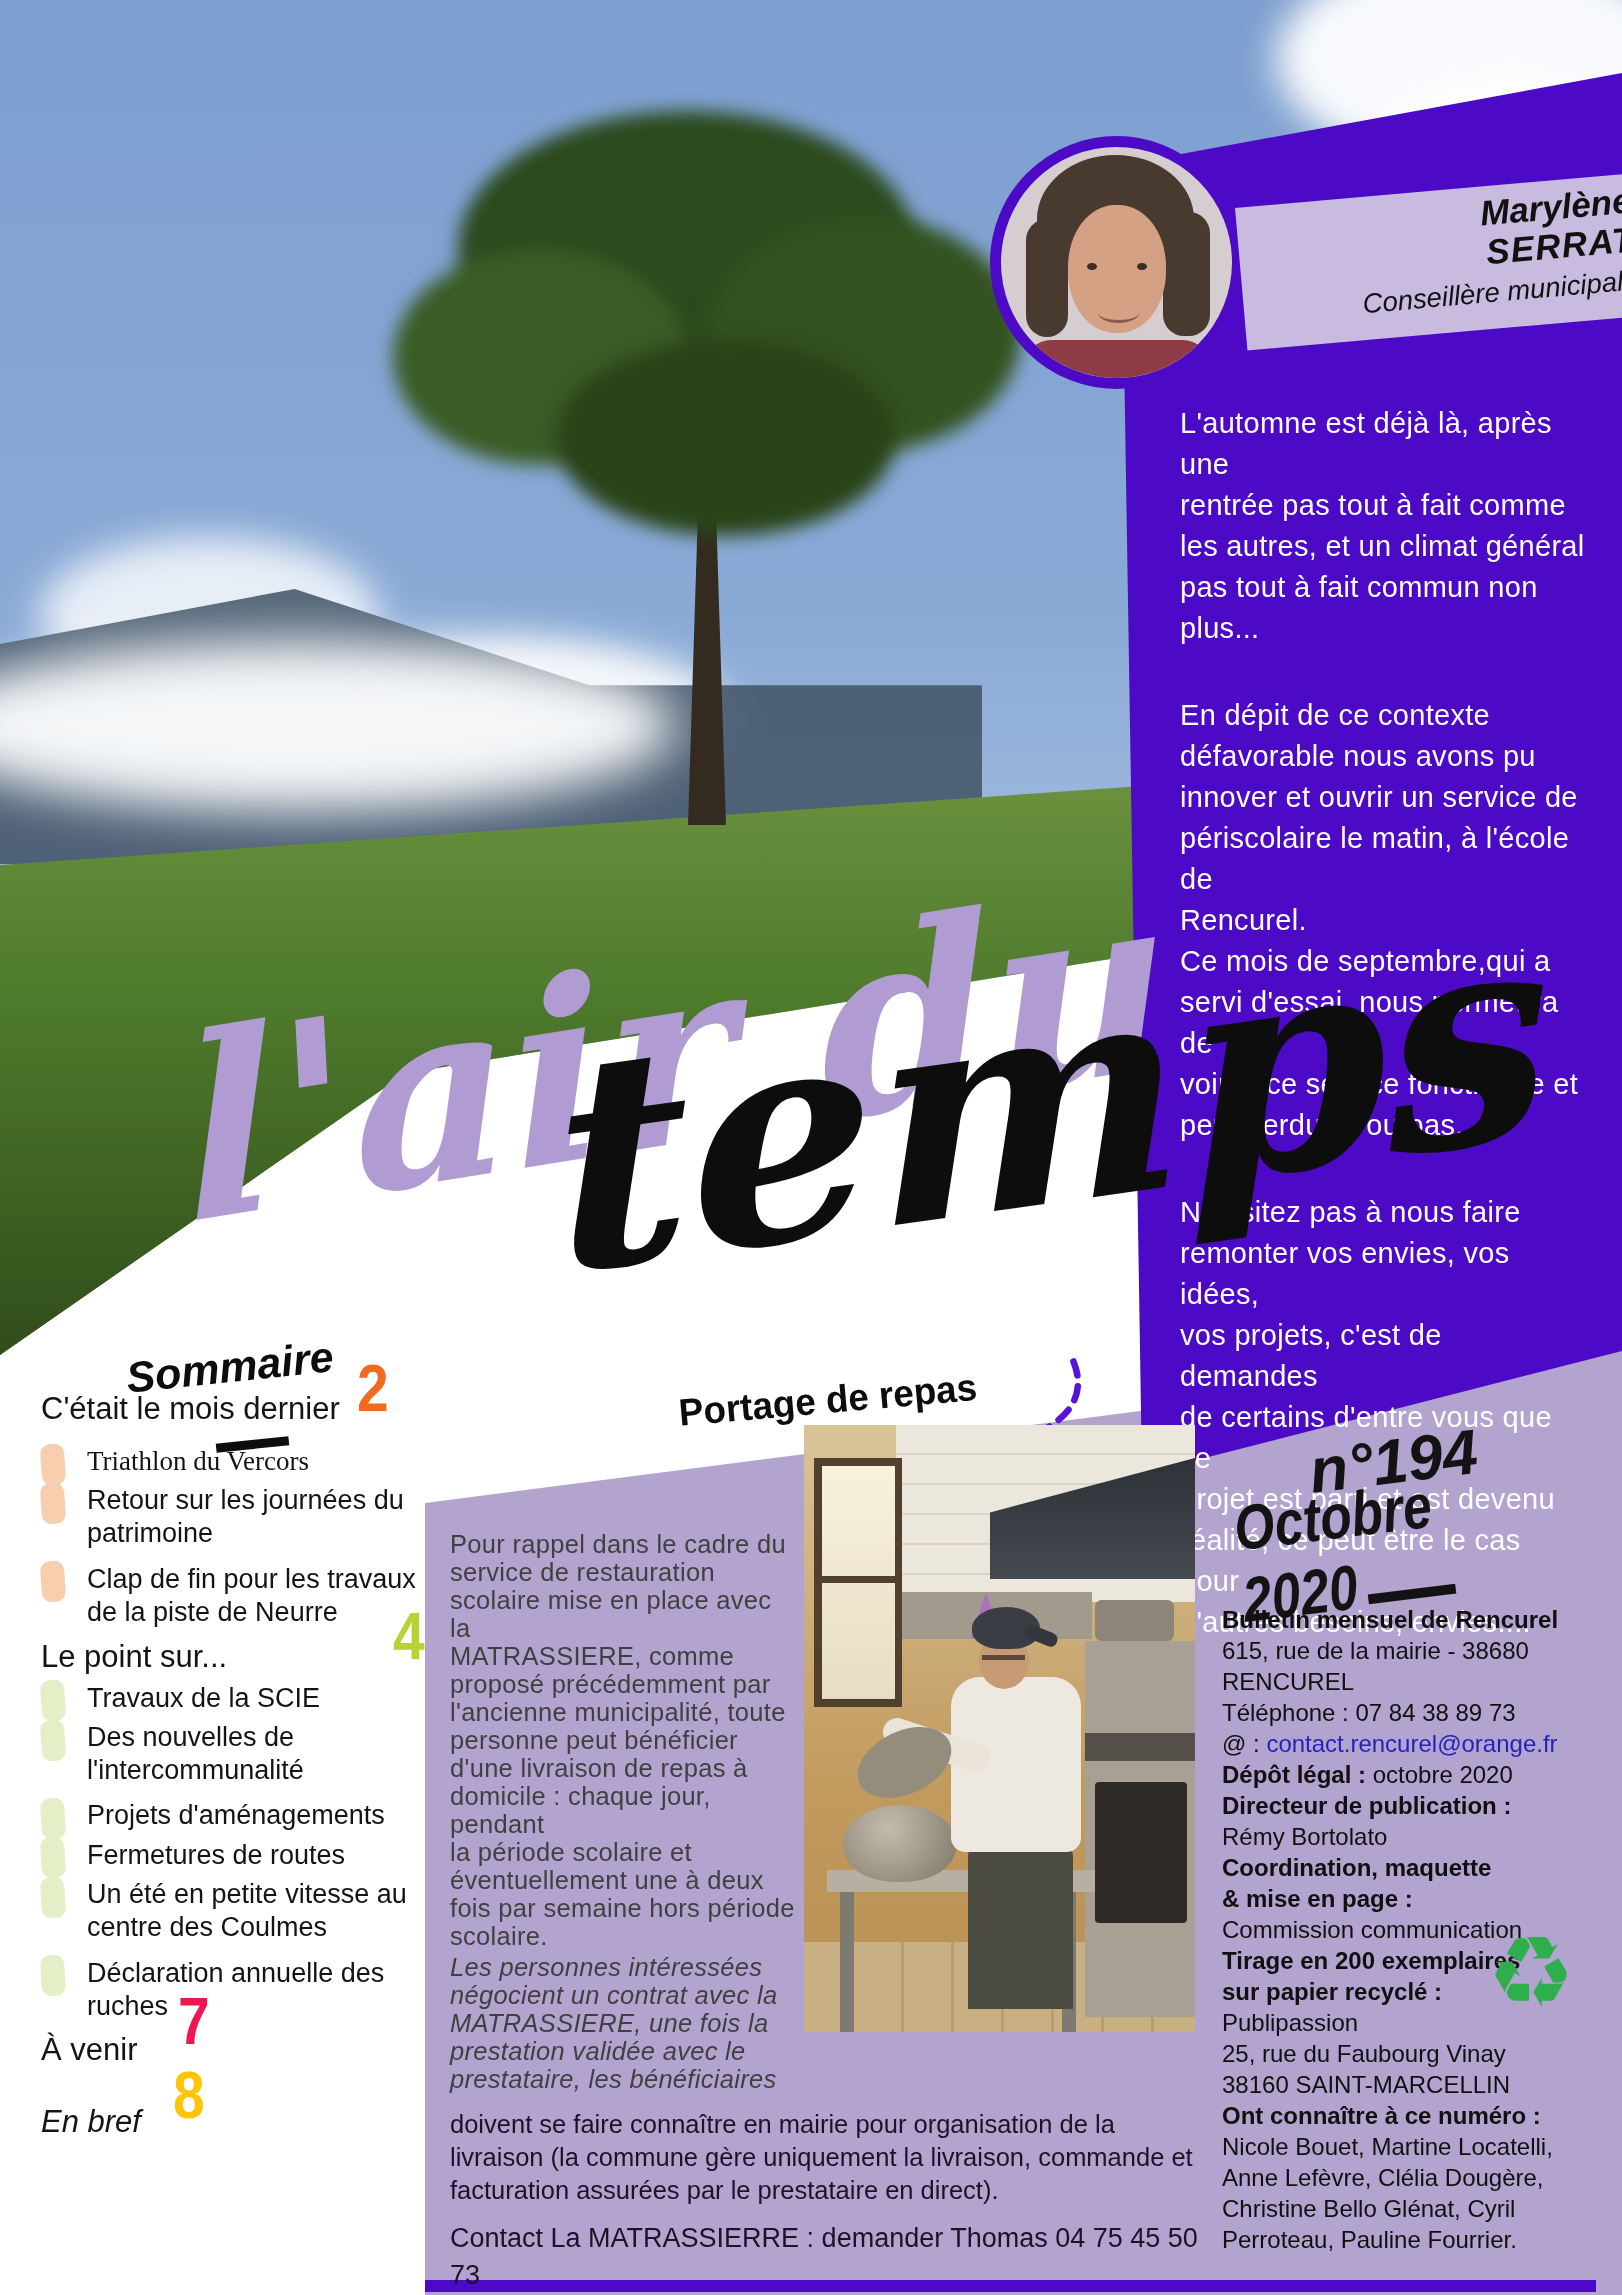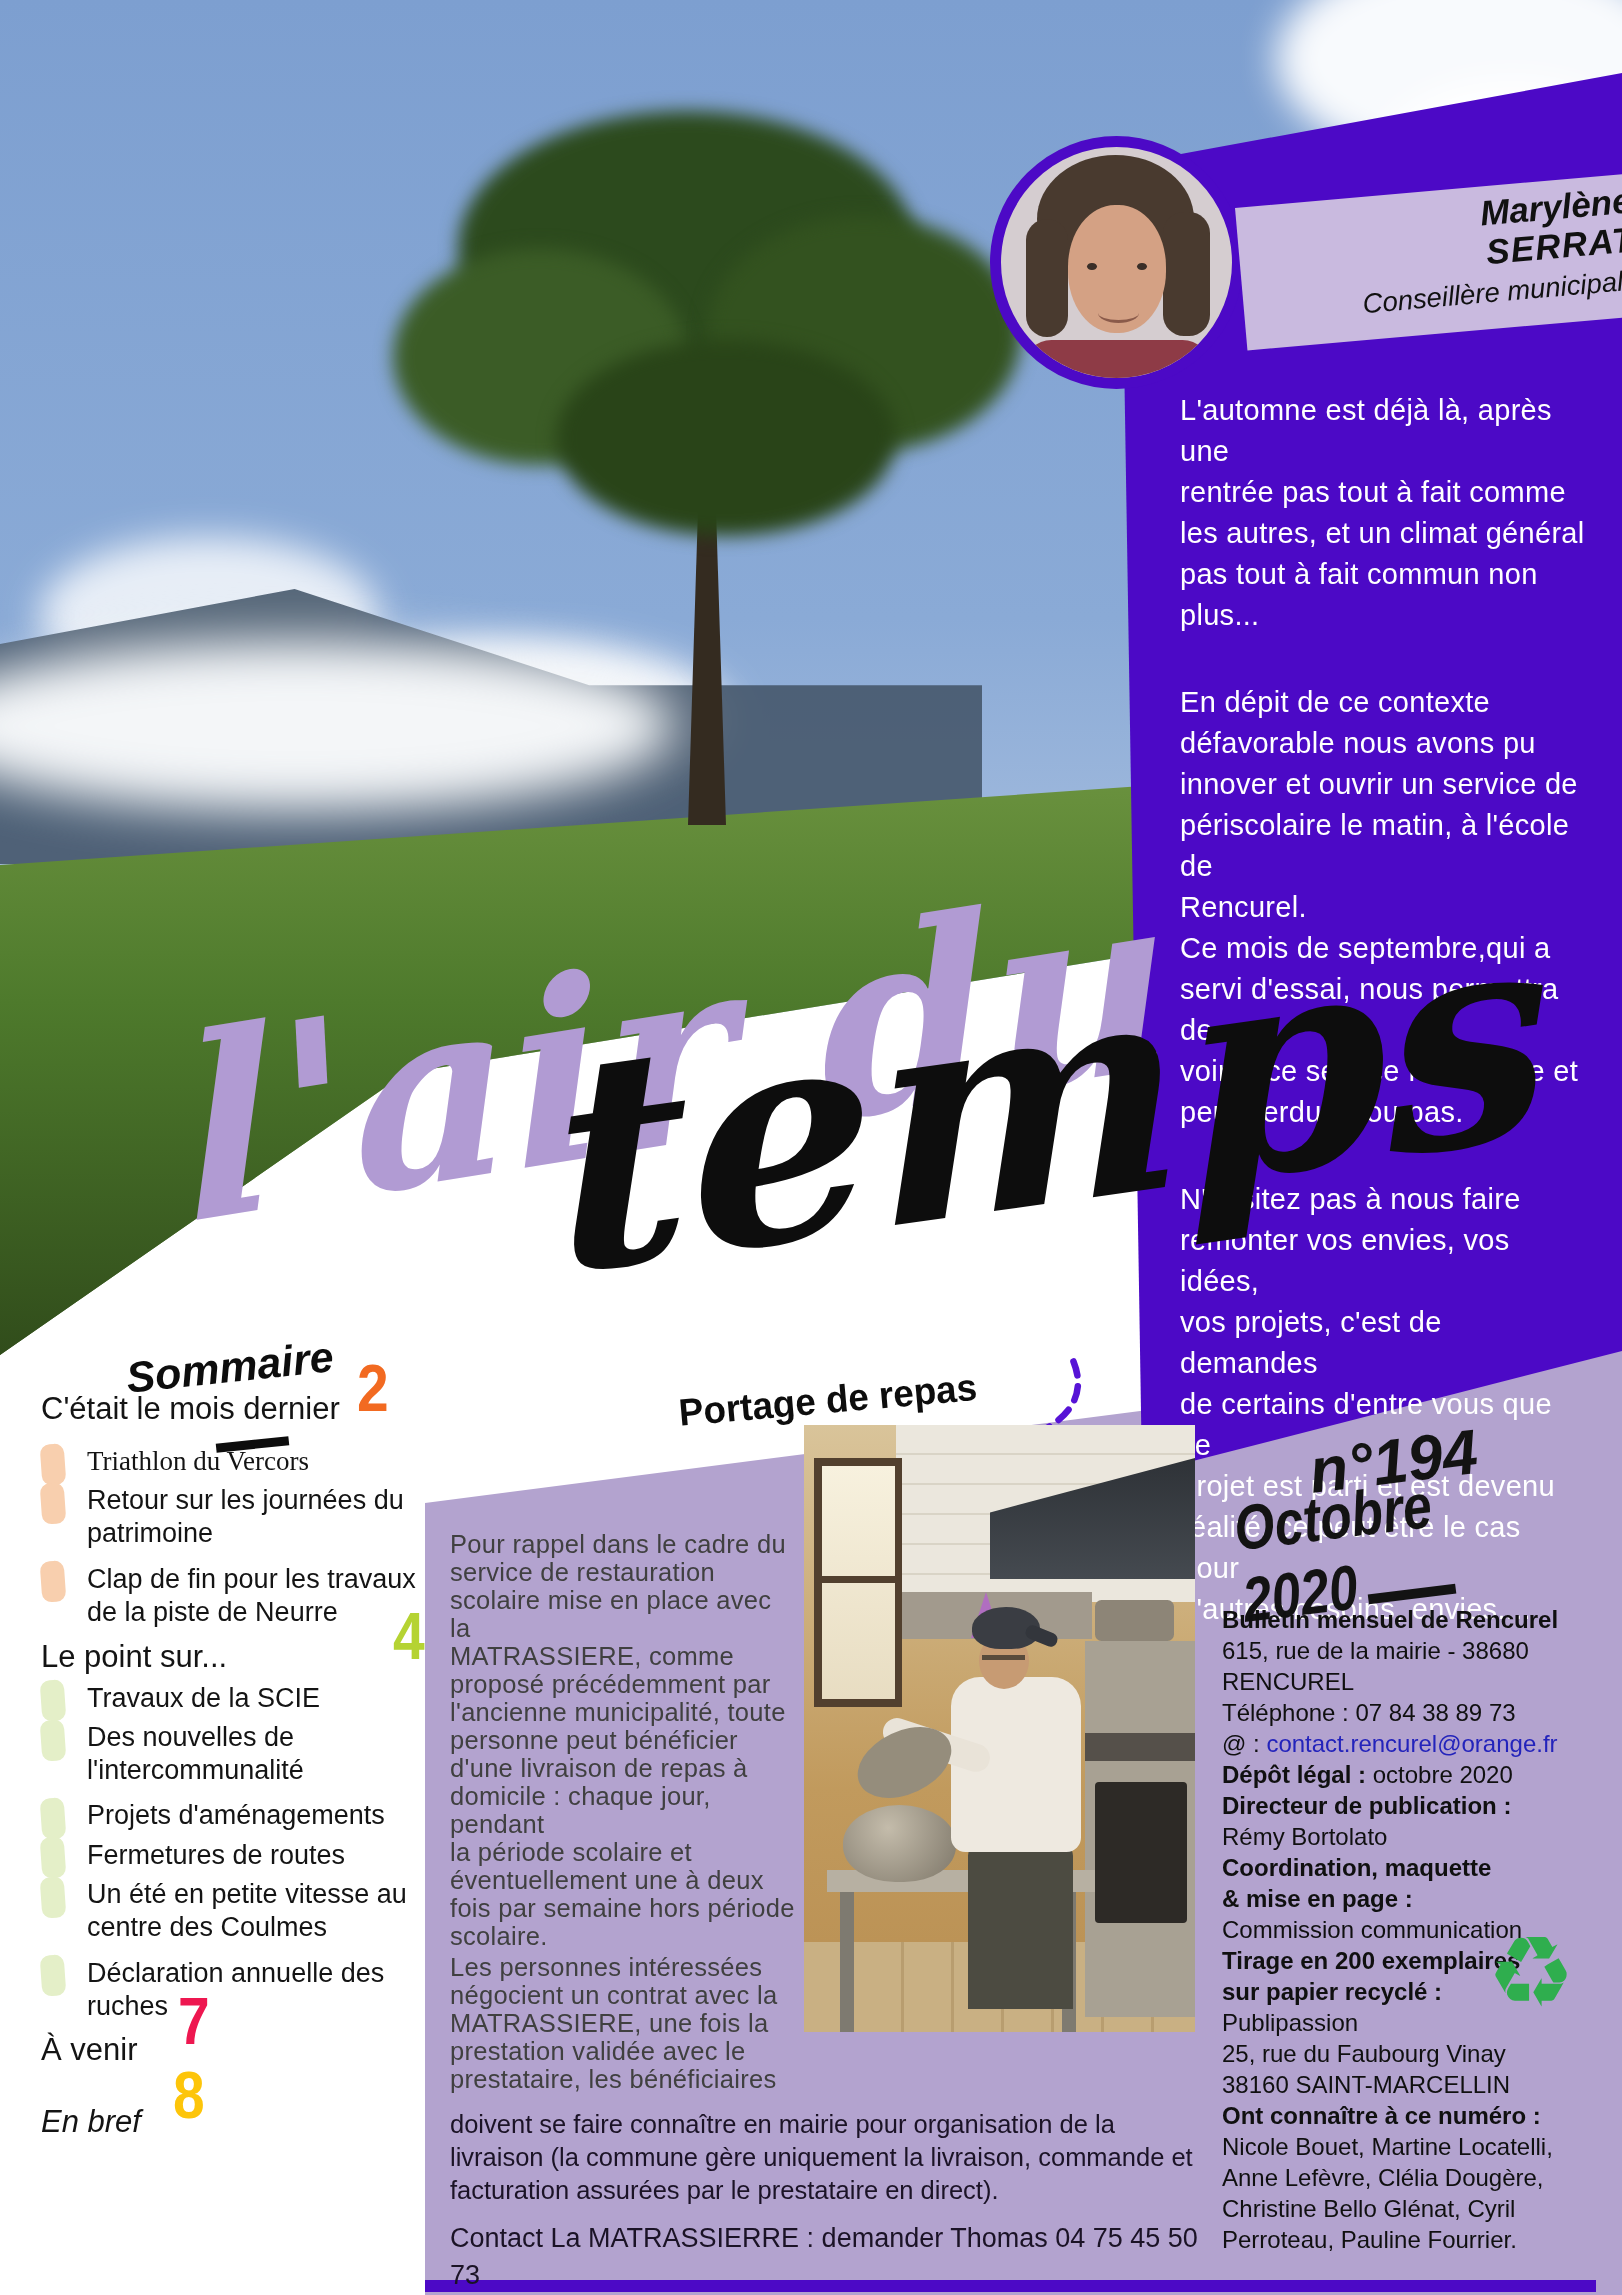--- a/index.html
+++ b/index.html
@@ -37,21 +37,21 @@
 
   
   .band{left:1235px;top:208px;width:419px;height:143px;background:#c9badf;
         transform:rotate(-5deg);transform-origin:left top;padding:6.5px 23.6px 0 0;box-sizing:border-box;
         text-align:right;color:#111;}
   .band .n1{font-size:35px;font-weight:700;font-style:italic;line-height:39px;}
   .band .n2{font-size:35px;font-weight:700;font-style:italic;line-height:39px;letter-spacing:1.3px;}
   .band .role{font-size:27.5px;font-style:italic;line-height:43px;}
 
   
-  .edito{left:1180px;top:390px;width:406px;color:#fff;font-size:29px;line-height:41px;letter-spacing:0.3px;}
+  .edito{left:1180px;top:403px;width:406px;color:#fff;font-size:29px;line-height:41px;letter-spacing:0.3px;}
   .edito p{margin:0 0 46px 0;}
 
   
   .t-air{left:177px;top:1008px;font-family:"DejaVu Serif",serif;font-style:italic;font-weight:700;
          font-size:249px;line-height:249px;color:#b19bd3;transform:rotate(-9deg) skewX(-6deg);transform-origin:left top;}
   .t-temps{left:550px;top:1021px;font-family:"DejaVu Serif",serif;font-style:italic;font-weight:700;
            font-size:294px;line-height:294px;color:#0d0d0d;transform:rotate(-8deg) skewX(-6deg);transform-origin:left top;}
 
   
   .somHead{left:126px;top:1343px;font-size:43px;font-weight:700;font-style:italic;transform:rotate(-6deg);color:#0d0d0d;}
@@ -231,21 +231,21 @@
 MATRASSIERE, comme
 proposé précédemment par
 l'ancienne municipalité, toute
 personne peut bénéficier
 d'une livraison de repas à
 domicile : chaque jour, pendant
 la période scolaire et
 éventuellement une à deux
 fois par semaine hors période
 scolaire.</div>
-  <div class="abs midText pre" style="left:450px;top:1953px;">Les personnes intéressées
+  <div class="abs midText pre" style="left:450px;top:1953px;font-style:italic;">Les personnes intéressées
 négocient un contrat avec la
 MATRASSIERE, une fois la
 prestation validée avec le
 prestataire, les bénéficiaires</div>
   <div class="abs wideText pre" style="left:450px;top:2108px;">doivent se faire connaître en mairie pour organisation de la
 livraison (la commune gère uniquement la livraison, commande et
 facturation assurées par le prestataire en direct).</div>
   <div class="abs wideText pre" style="left:450px;top:2220px;font-size:27px;line-height:37px;">Contact La MATRASSIERRE : demander Thomas 04 75 45 50 73
 Mairie : 04 76 38 97 48</div>
 

